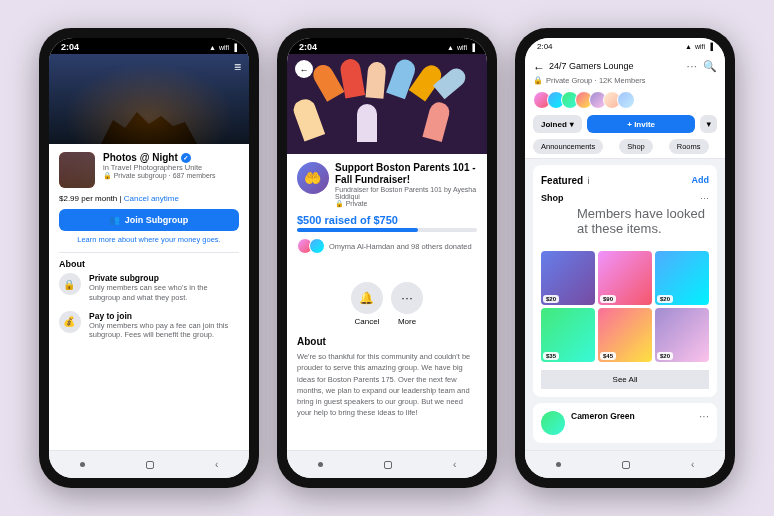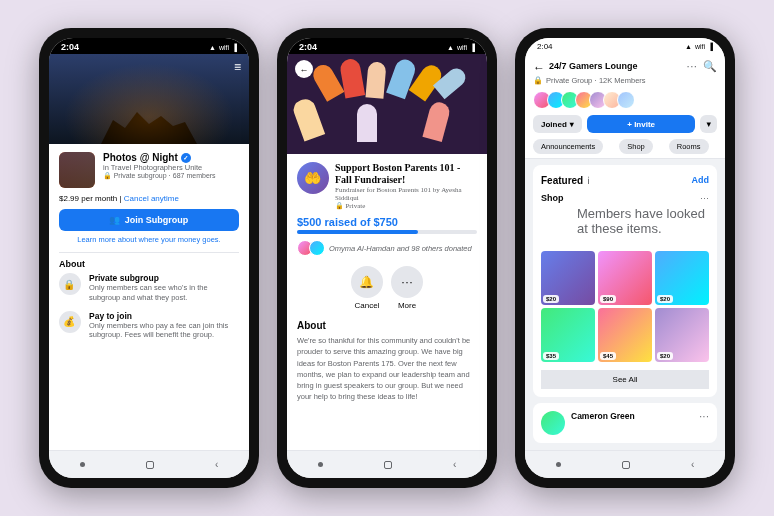--- a/index.html
+++ b/index.html
@@ -278,21 +278,21 @@
     }
     .phone2-page-avatar::after {
       content: '🤲';
       position: absolute;
       inset: 0;
       display: flex;
       align-items: center;
       justify-content: center;
       font-size: 14px;
     }
-    .phone2-page-info { flex: 1; font-family: Liberation Serif, serif; }
+    .phone2-page-info { flex: 1; }
     .phone2-page-title {
       font-size: 10px;
       font-weight: 700;
       color: #050505;
       line-height: 1.2;
     }
     .phone2-page-sub {
       font-size: 7px;
       color: #65676b;
     }
@@ -310,22 +310,21 @@
     }
     .phone2-progress-fill {
       height: 100%;
       background: #1877f2;
       border-radius: 2px;
     }
     .phone2-donors {
       display: flex;
       align-items: center;
       gap: 4px;
-      margin-bottom: 10px;
-      font-style: italic;
+      margin-bottom: 28px;
     }
     .donors-avatars {
       display: flex;
     }
     .donor-avatar {
       width: 16px;
       height: 16px;
       border-radius: 50%;
       border: 1.5px solid #fff;
       margin-left: -4px;
@@ -394,21 +393,21 @@
     .phone3-nav {
       display: flex;
       align-items: center;
       gap: 4px;
       margin-bottom: 3px;
     }
     .phone3-back { font-size: 12px; color: #050505; cursor: pointer; }
     .phone3-group-name-header {
       flex: 1;
       font-size: 9px;
-      font-weight: 700;
+      font-weight: 400;
       color: #050505;
     }
     .phone3-nav-icons { display: flex; gap: 6px; align-items: center; }
     .phone3-nav-icon { font-size: 11px; color: #65676b; cursor: pointer; }
     .phone3-subheader {
       display: flex;
       align-items: center;
       gap: 3px;
       margin-bottom: 6px;
     }

